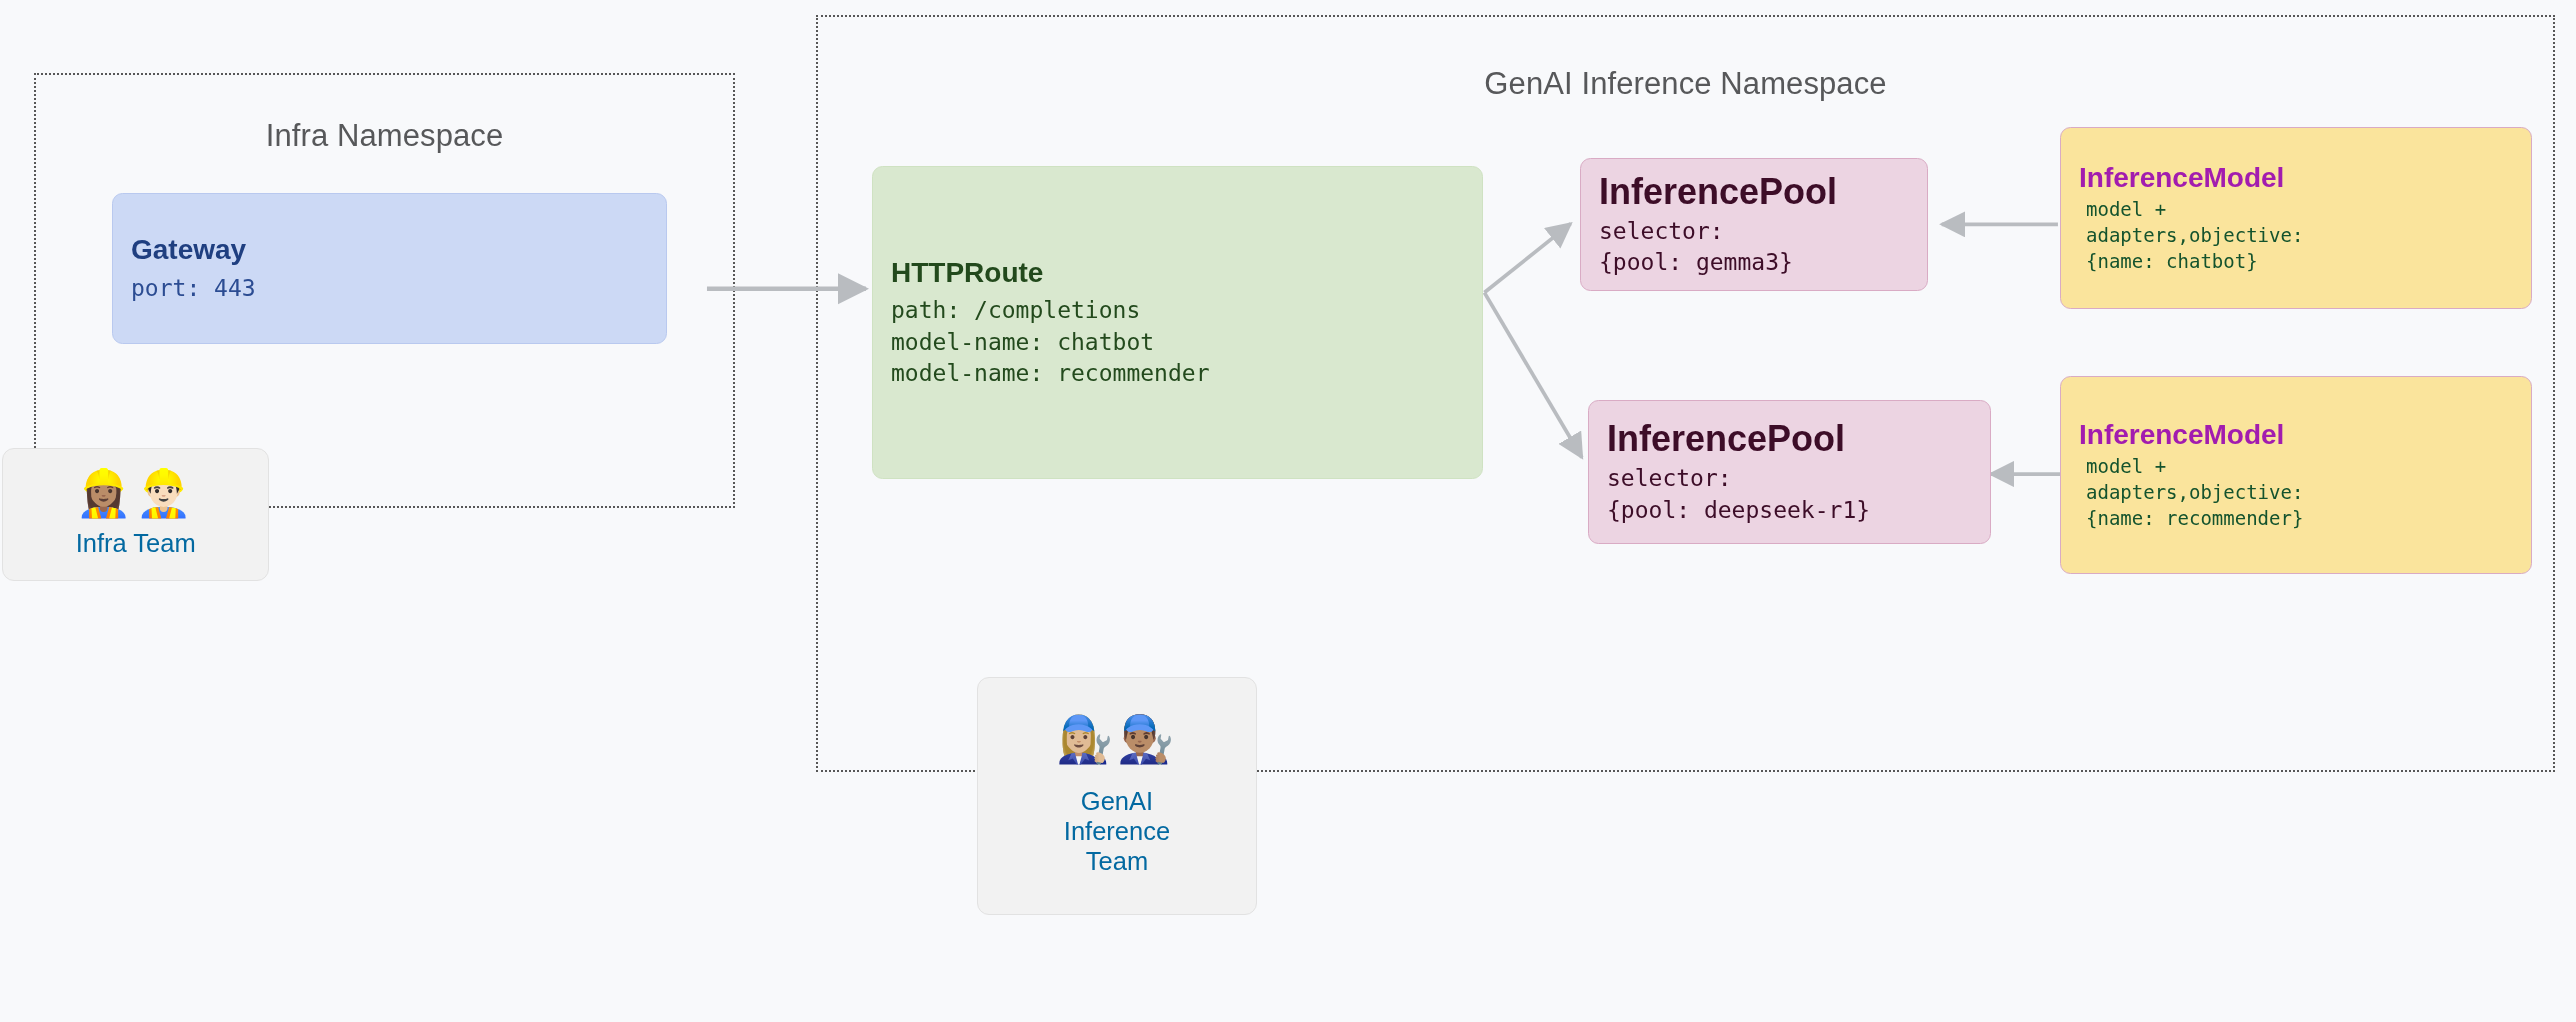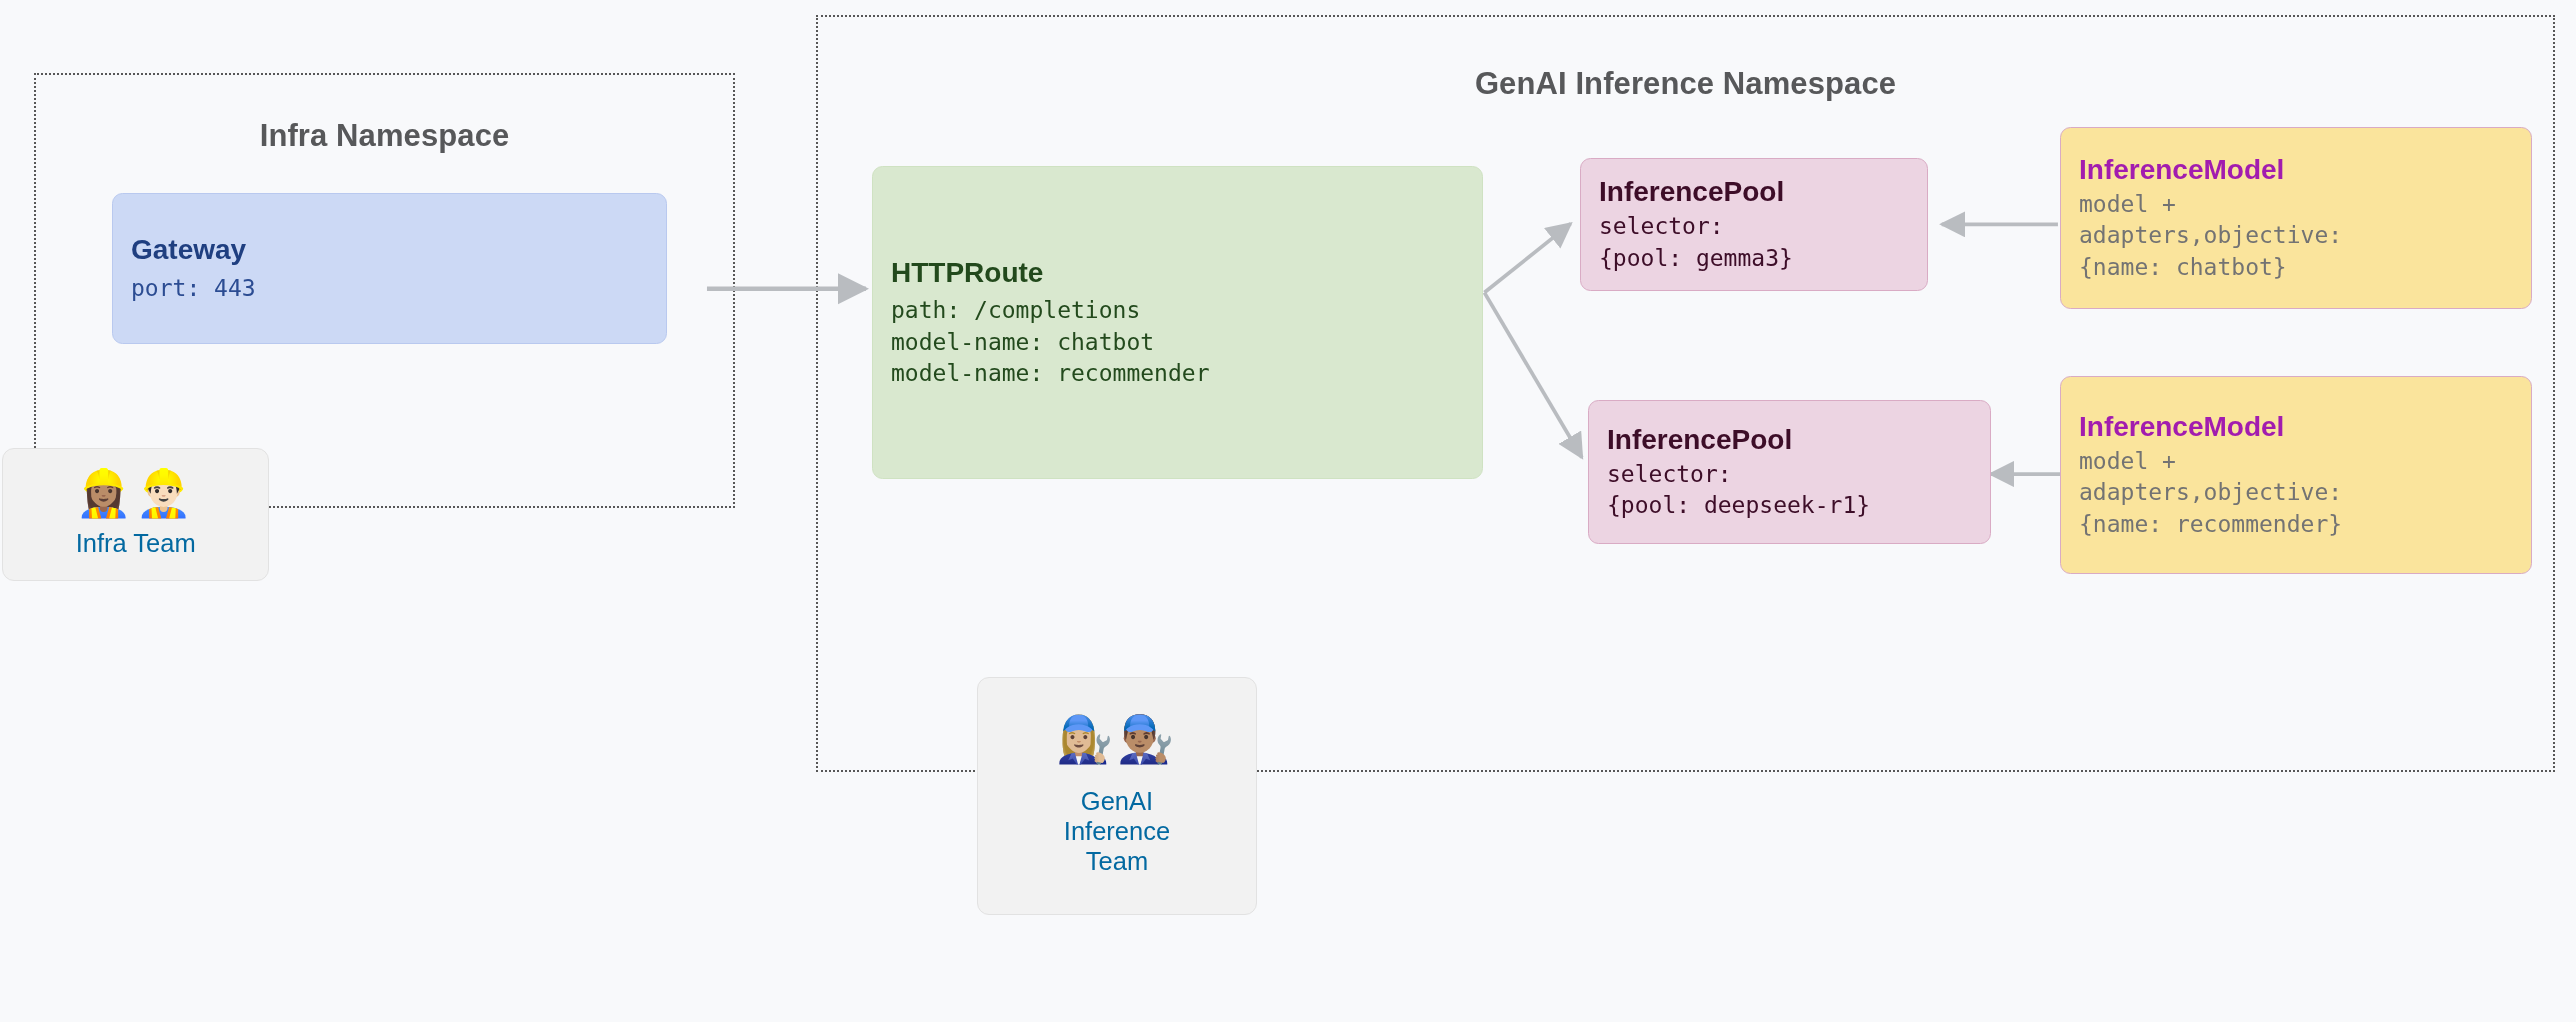--- a/index.html
+++ b/index.html
@@ -25,21 +25,21 @@
     background: transparent;
     box-sizing: border-box;
   }
   .namespace-title {
     position: absolute;
     left: 0;
     right: 0;
     text-align: center;
     color: #57585a;
     font-size: 31px;
-    font-weight: 700;
+    font-weight: 400;
     letter-spacing: 0.1px;
     white-space: nowrap;
   }
 
   
   .node {
     position: absolute;
     box-sizing: border-box;
     border-radius: 10.5px;
     display: flex;
@@ -68,29 +68,29 @@
     background: #d9e8cf;
     border: 1.5px solid #cfe2c2;
   }
   .node-httproute .title { color: #22491c; font-size: 28px; margin-bottom: 6.7px; }
   .node-httproute .body  { color: #234a1d; font-size: 23px; }
 
   .node-pool {
     background: #ecd4e2;
     border: 1.5px solid #d9abc4;
   }
-  .node-pool .title { color: #3d0d28; font-size: 28px; margin-bottom: 3px; }
+  .node-pool .title { color: #3d0d28; font-size: 36px; margin-bottom: 3px; }
   .node-pool .body  { color: #3d0d28; font-size: 23px; }
 
   .node-model {
     background: #fae49c;
     border: 1.5px solid #d9abc4;
   }
   .node-model .title { color: #a21caf; font-size: 28px; margin-bottom: 3px; }
-  .node-model .body  { color: #737373; font-size: 23px; }
+  .node-model .body  { color: #14532d; font-size: 19px; margin-left: 7px; }
 
   .pad { padding: 0 18px; }
 
   
   .team {
     position: absolute;
     box-sizing: border-box;
     background: #f2f2f2;
     border: 1.5px solid #e2e2e2;
     border-radius: 12px;

